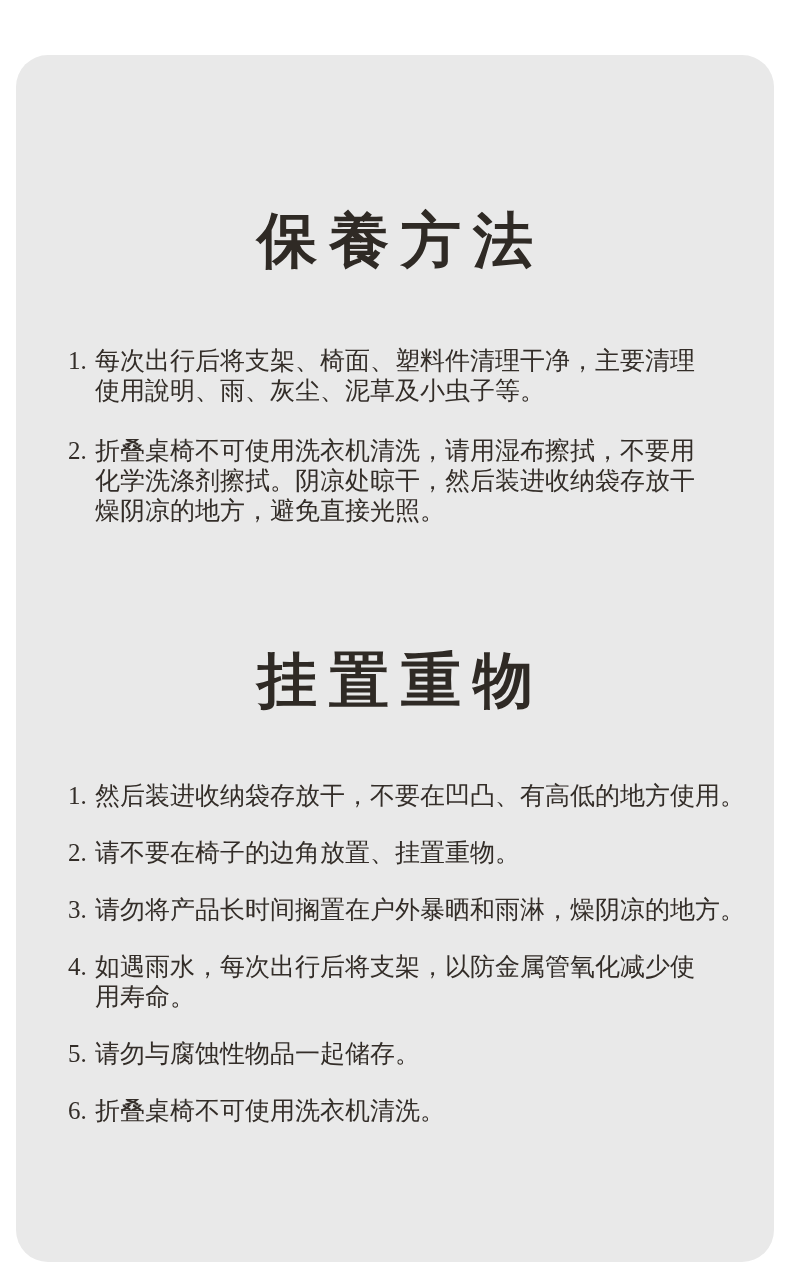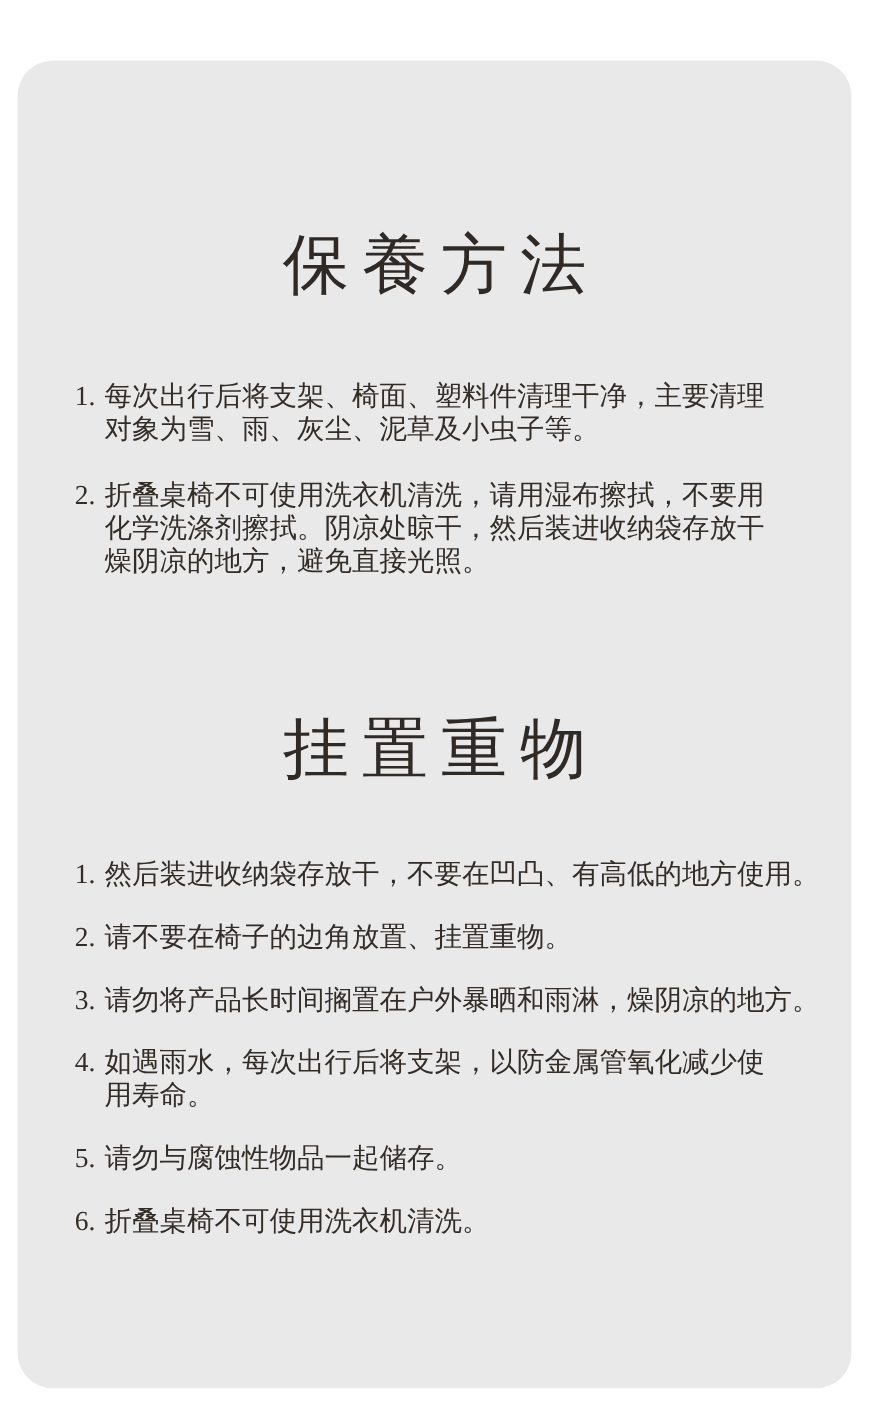--- a/index.html
+++ b/index.html
@@ -25,21 +25,21 @@
     height: 1207px;
     background: #e9e9e9;
     border-radius: 32px;
     box-sizing: border-box;
     padding: 152px 52px 0 52px;
     color: #332d28;
   }
   .section-title {
     font-size: 60px;
     line-height: 69px;
-    font-weight: normal;
+    font-weight: bold;
     text-align: center;
     letter-spacing: 12px;
     text-indent: 12px;
     color: #2f2a25;
     margin: 0 0 70px 0;
   }
   .section-title.usage {
     margin: 121px 0 65px 0;
   }
   .item {
@@ -61,21 +61,21 @@
 <body>
 
 <div class="page">
   <section class="card">
 
     <h1 class="section-title">保養方法</h1>
 
     <div class="item care-item">
       <span class="num">1.</span>
       <span class="txt">每次出行后将支架、椅面、塑料件清理干净，主要清理
-对象为雪、雨、灰尘、泥草及小虫子等。</span>
+使用說明、雨、灰尘、泥草及小虫子等。</span>
     </div>
     <div class="item care-item">
       <span class="num">2.</span>
       <span class="txt">折叠桌椅不可使用洗衣机清洗，请用湿布擦拭，不要用
 化学洗涤剂擦拭。阴凉处晾干，然后装进收纳袋存放干
 燥阴凉的地方，避免直接光照。</span>
     </div>
 
     <h1 class="section-title usage">挂置重物</h1>
 

